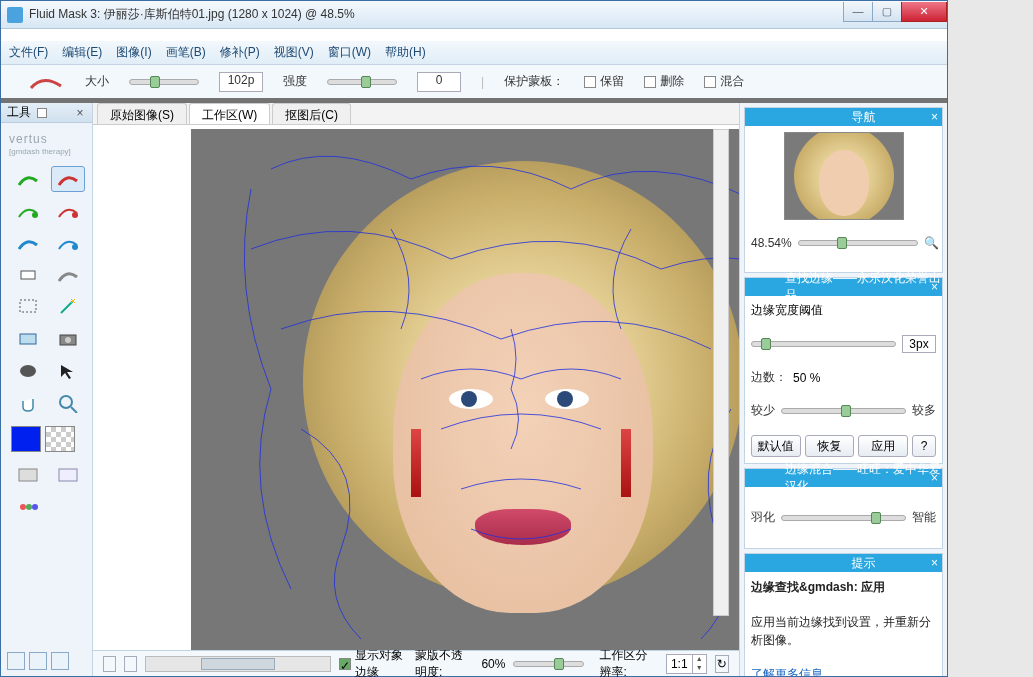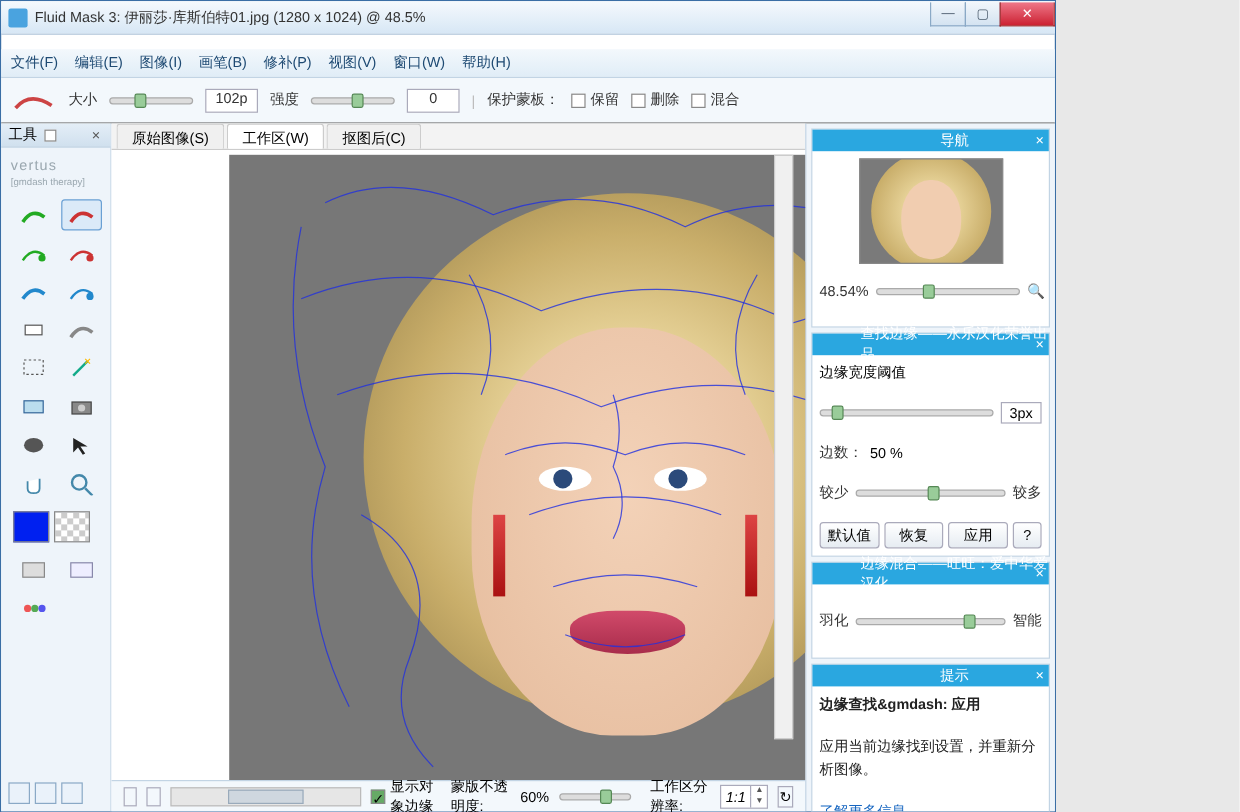--- a/index.html
+++ b/index.html
@@ -1,26 +1,26 @@
 <!DOCTYPE html>
 <html><head>
 <meta charset="utf-8">
 <style>
 * { margin: 0; padding: 0; box-sizing: border-box; font-family: "Microsoft YaHei", SimSun, Arial, sans-serif; font-size: 12px; }
 body { background: #e8e8e8; overflow: hidden; }
-.window { width: 880px; height: 677px; background: #fff; border: 1px solid #3a6ea5; display: flex; flex-direction: column; }
+.window { width: 948px; height: 677px; background: #fff; border: 1px solid #3a6ea5; display: flex; flex-direction: column; }
 .titlebar { height: 28px; background: linear-gradient(#f5f9fd,#d7e7f5); display: flex; align-items: center; padding: 0 0 0 6px; border-bottom: 1px solid #b3c7db; }
 .titlebar .app-icon { width: 16px; height: 16px; background: #4aa3df; border-radius: 2px; margin-right: 6px; }
 .titlebar .title { flex: 1; color: #333; }
 .win-btns { display: flex; height: 20px; margin-top: -6px; }
 .win-btns div { width: 30px; height: 20px; display: flex; align-items: center; justify-content: center; border: 1px solid #8aa9c6; border-top: none; margin-left: -1px; background: linear-gradient(#f1f6fb,#d4e3f1); color: #4a5b6c; font-size: 11px; }
 .win-btns .close { width: 46px; background: linear-gradient(#e78,#c23); color: #fff; border-color: #a22; }
 .menubar { height: 24px; background: linear-gradient(#f3f8fc,#e0edf7); border-bottom: 1px solid #c2d4e4; display: flex; align-items: center; padding: 0 8px; gap: 14px; color: #1e4a73; margin-top: 12px; }
 .menubar span { cursor: default; }
-.optbar { height: 38px; background: #f3f8fc; border-bottom: 1px solid #737373; display: flex; align-items: center; padding: 0 10px; gap: 10px; color: #333; }
+.optbar { height: 38px; background: #f3f8fc; border-bottom: 5px solid #737373; display: flex; align-items: center; padding: 0 28px; gap: 20px; color: #333; }
 .optbar .brush-icon { width: 36px; height: 20px; }
 .optbar .field { width: 44px; height: 20px; border: 1px solid #aab; background: #fff; text-align: center; }
 .slider { width: 70px; height: 6px; background: #ddd; border: 1px solid #aaa; border-radius: 3px; position: relative; }
 .slider .thumb { position: absolute; top: -4px; width: 10px; height: 12px; background: #9c9; border: 1px solid #585; border-radius: 2px; }
 .chk { display: inline-flex; align-items: center; gap: 4px; }
 .chk .box { width: 12px; height: 12px; border: 1px solid #888; background: #fff; }
 .body { flex: 1; display: flex; min-height: 0; }
 .toolpanel { width: 92px; background: #eef4fa; border-right: 1px solid #c2d4e4; display: flex; flex-direction: column; }
 .toolpanel .hdr { height: 20px; background: linear-gradient(#e4eef7,#d0e0ee); border-bottom: 1px solid #b9cde0; display: flex; align-items: center; padding: 0 6px; gap: 6px; }
 .hdr .pin { width: 10px; height: 10px; border: 1px solid #888; background: #fff; }
@@ -71,21 +71,21 @@
 .row .sl .t { position: absolute; top:-4px; width:10px; height:12px; background:#9c9; border:1px solid #585; border-radius:2px; }
 .row .val { width: 34px; text-align:center; border:1px solid #aab; background:#fff; height:18px; line-height:16px; }
 .btnrow { display:flex; gap:4px; }
 .btnrow .b { flex:1; height:22px; border:1px solid #aab; background:linear-gradient(#fff,#e6ecf2); border-radius:3px; display:flex; align-items:center; justify-content:center; }
 .btnrow .b.icon{flex:0 0 24px;}
 select.combo { width:100%; height:20px; border:1px solid #aab; background:#fff; }
 .tip-body { font-size:11px; color:#222; line-height:1.5; }
 .tip-body b { font-weight:bold; }
 .tip-body a { color:#1565c0; text-decoration:underline; }
 .spin { display:inline-flex; align-items:center; border:1px solid #aab; background:#fff; height:20px; }
-.spin span{padding:0 4px;font-style:italic;}
+.spin span{padding:0 4px;}
 .spin .ar{width:14px;display:flex;flex-direction:column;}
 .spin .ar div{height:9px;font-size:7px;text-align:center;border-left:1px solid #aab;color:#555;}
 </style>
 </head>
 <body>
 
 <div class="window">
 
   <div class="titlebar">
     <div class="app-icon"></div>

